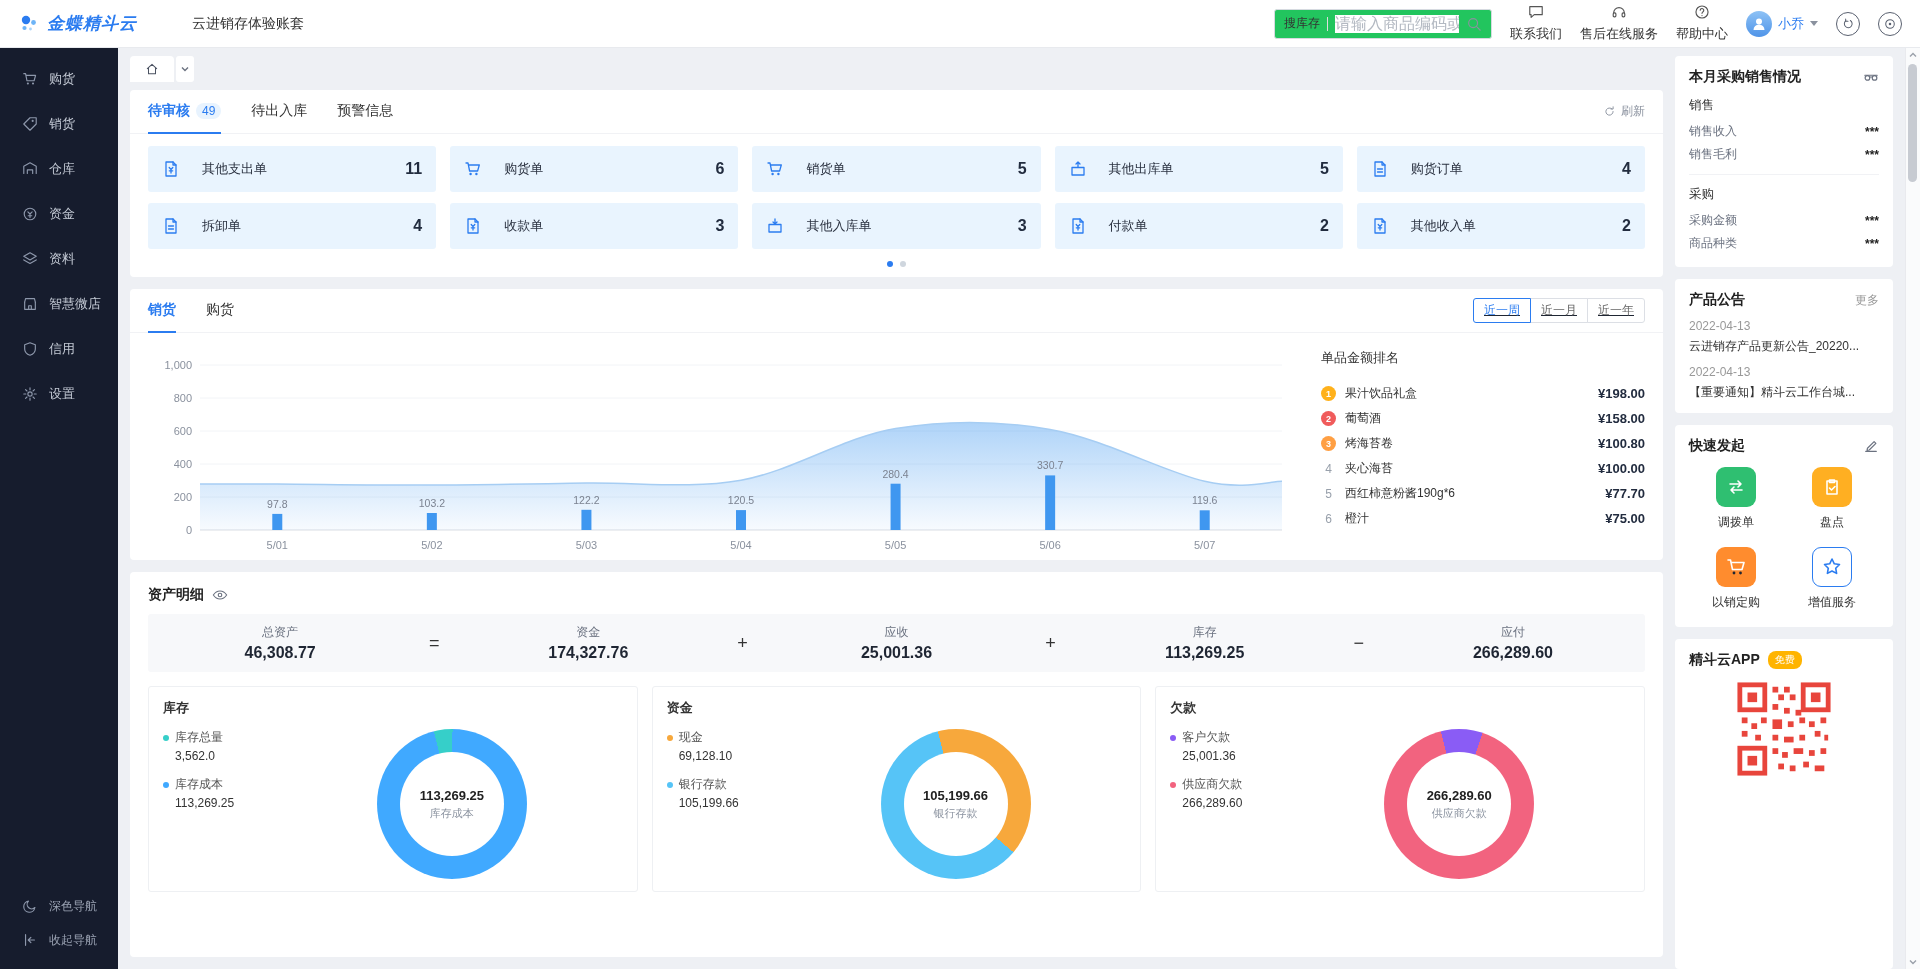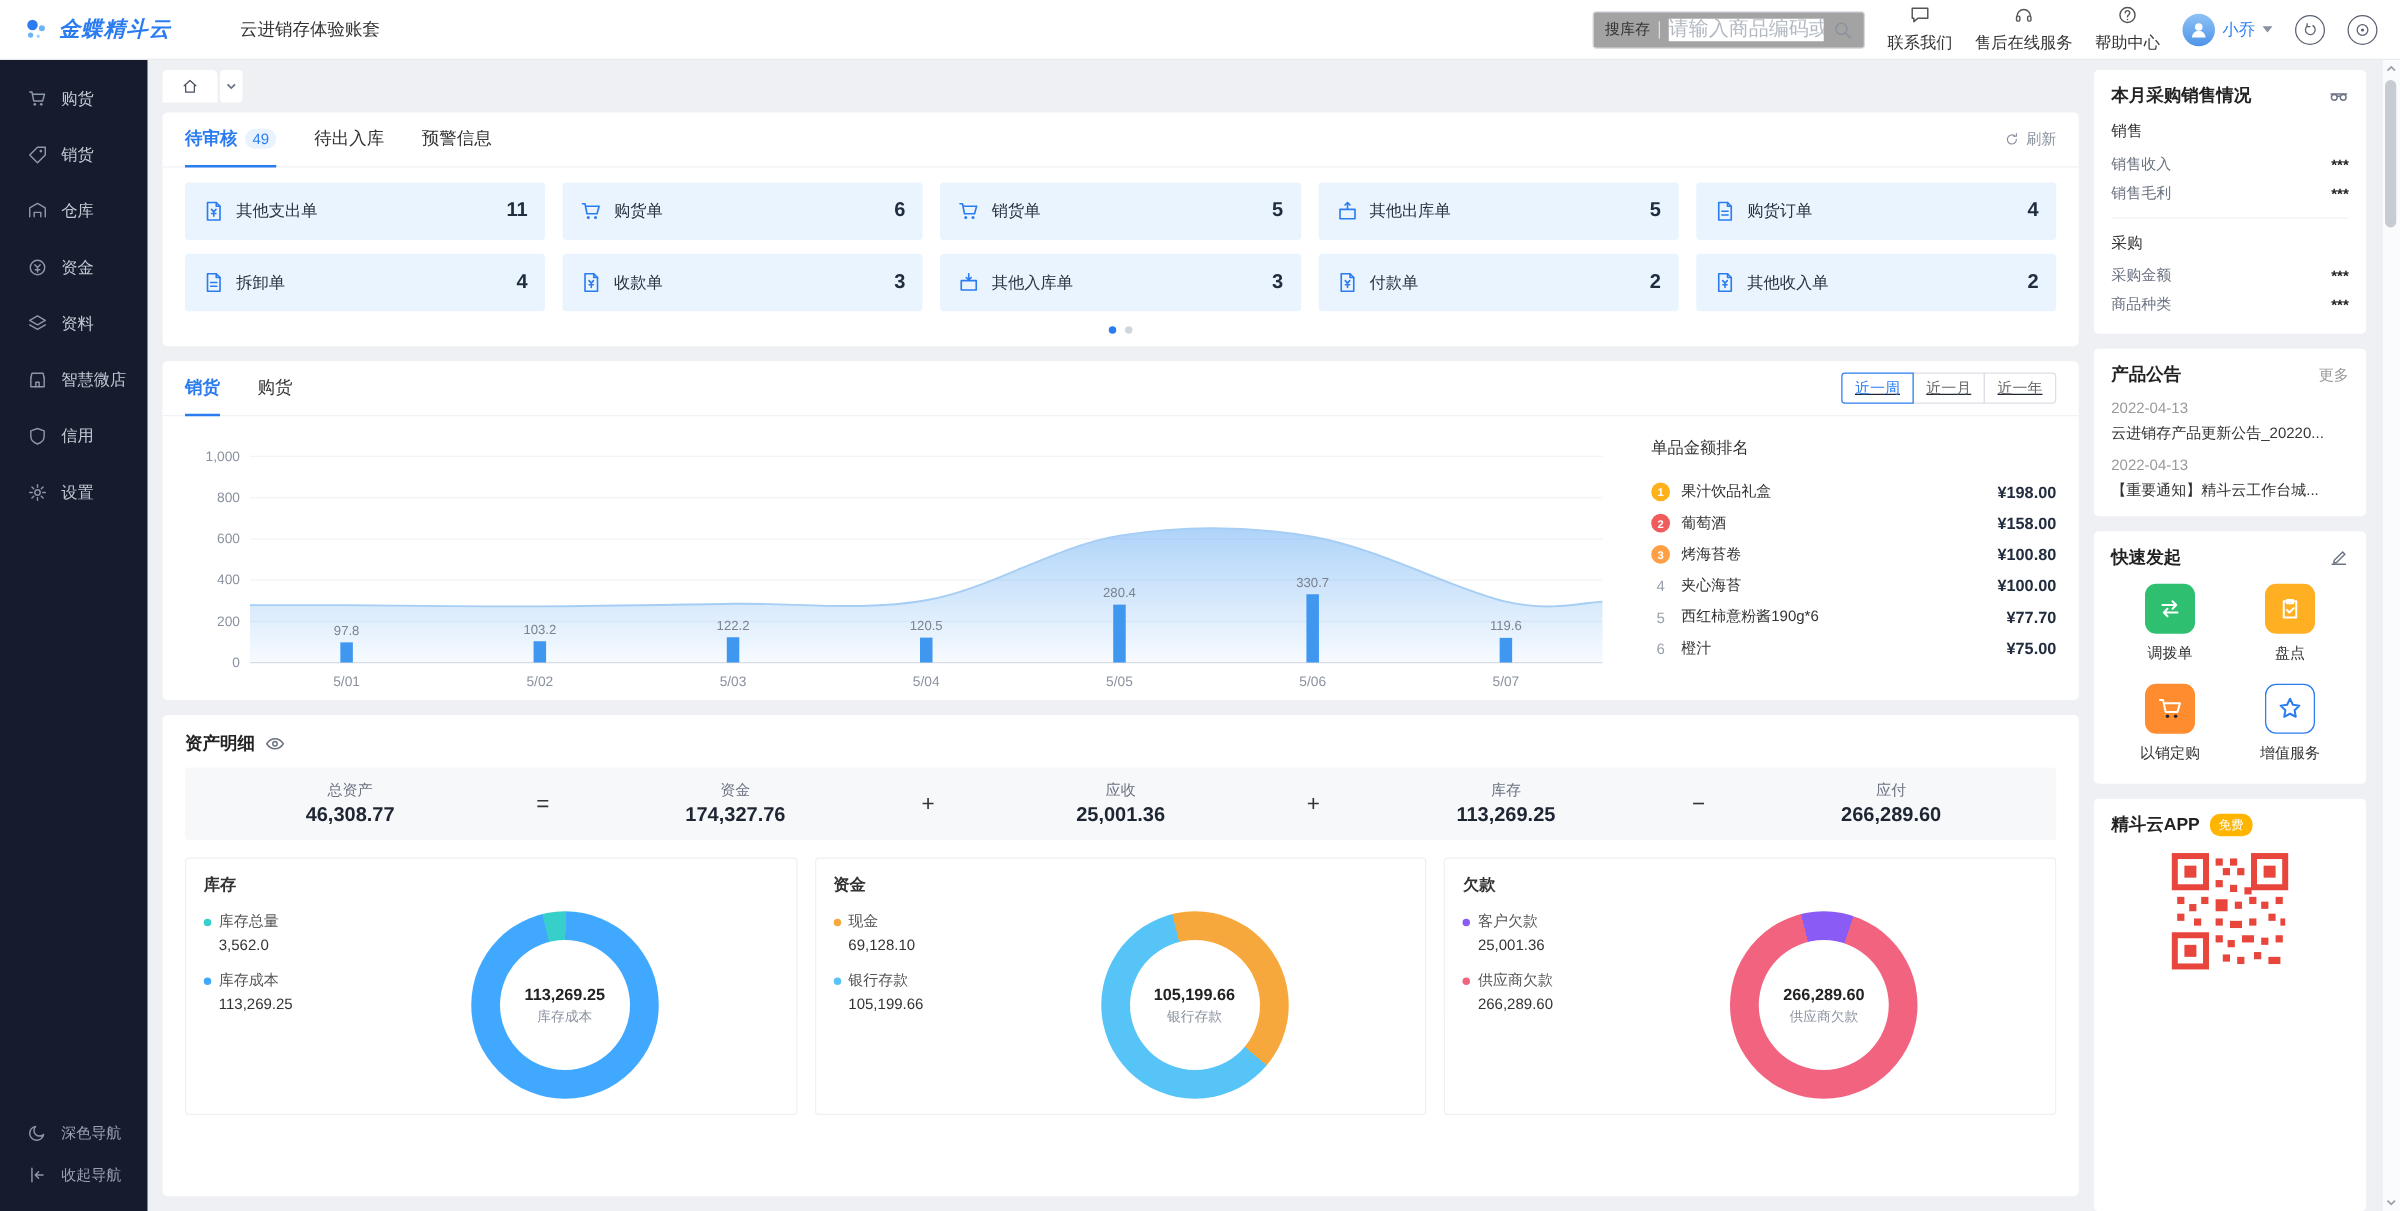--- a/index.html
+++ b/index.html
@@ -10,21 +10,21 @@
   html,body{width:1920px;height:969px;overflow:hidden;}
   body{font-family:"Liberation Sans","DejaVu Sans",sans-serif;background:var(--page-bg);color:var(--text-dark);font-size:12px;}
   svg{display:block;}
   .icon-svg{width:16px;height:16px;stroke:currentColor;fill:none;stroke-width:1.3;stroke-linecap:round;stroke-linejoin:round;}
   
   .topbar{height:48px;background:#fff;border-bottom:1px solid #e8eaee;display:flex;align-items:center;padding:0 18px;gap:16px;}
   .logo{display:flex;align-items:center;gap:7px;min-width:140px;cursor:pointer;}
   .logo-text{color:var(--accent);font-size:17px;font-weight:700;font-style:italic;letter-spacing:1px;}
   .account-title{font-size:14px;color:#333;margin-left:18px;}
   .topbar-right{margin-left:auto;display:flex;align-items:center;gap:18px;}
-  .search-box{width:218px;height:30px;border:1px solid #d6dae0;border-radius:3px;display:flex;align-items:center;padding:0 9px;gap:7px;background:#a3a3a3;}
+  .search-box{width:218px;height:30px;border:1px solid #d6dae0;border-radius:3px;display:flex;align-items:center;padding:0 9px;gap:7px;background:#22c55e;}
   .search-label{color:#333;white-space:nowrap;}
   .search-div{width:1px;height:14px;background:#ddd;}
   .search-box input{border:none;outline:none;flex:1;font-size:16px;font-family:inherit;color:#333;min-width:0;}
   .search-box input::placeholder{color:#b3b9c2;}
   .top-link{display:flex;align-items:center;gap:5px;font-size:13px;color:#333;cursor:pointer;white-space:nowrap;flex-direction:column;}
   .top-link .icon-svg{color:#555;}
   .user{display:flex;align-items:center;gap:6px;cursor:pointer;}
   .avatar{width:26px;height:26px;border-radius:50%;background:linear-gradient(180deg,#8ec2f5,#4f94e8);display:flex;align-items:center;justify-content:center;overflow:hidden;}
   .user-name{color:var(--accent);font-size:13px;}
   .caret{width:0;height:0;border-left:4px solid transparent;border-right:4px solid transparent;border-top:5px solid #8a919e;}
@@ -51,21 +51,21 @@
   .card-header{height:44px;display:flex;align-items:center;padding:0 18px;border-bottom:1px solid #f1f2f5;gap:30px;}
   .hd-tab{font-size:14px;color:#333;cursor:pointer;height:44px;display:flex;align-items:center;gap:6px;border-bottom:2px solid transparent;}
   .hd-tab.active{color:var(--accent);font-weight:700;border-bottom-color:var(--accent);}
   .badge-pill{background:#e8f3fe;color:var(--accent);border-radius:9px;padding:1px 6px;font-size:12px;font-weight:400;}
   .refresh{margin-left:auto;display:flex;align-items:center;gap:5px;color:#8a919e;font-size:12px;cursor:pointer;}
   
   .tiles{display:grid;grid-template-columns:repeat(5,1fr);gap:11px 14px;padding:12px 18px 4px;}
   .tile{background:var(--tile-bg);border-radius:3px;height:46px;display:flex;align-items:center;padding:0 14px;gap:9px;cursor:pointer;}
   .tile-icon{color:var(--accent);display:flex;}
   .tile-icon svg{width:18px;height:18px;stroke:currentColor;fill:none;stroke-width:1.3;stroke-linecap:round;stroke-linejoin:round;}
-  .tile-label{font-size:13px;color:#2a3140;}
+  .tile-label{font-size:13px;color:#2a3140;margin-left:13px;}
   .tile-count{margin-left:auto;font-size:16px;font-weight:700;color:#222c3f;}
   .dots{display:flex;justify-content:center;gap:7px;padding:8px 0 10px;}
   .dot{width:6px;height:6px;border-radius:50%;background:#cfd6de;cursor:pointer;}
   .dot.active{background:var(--accent);}
   
   .range-group{margin-left:auto;display:flex;text-decoration:underline;}
   .range-btn{padding:3px 10px;font-size:12px;border:1px solid #dcdfe5;color:#666;background:#fff;cursor:pointer;margin-left:-1px;}
   .range-btn:first-child{border-radius:3px 0 0 3px;margin-left:0;}
   .range-btn:last-child{border-radius:0 3px 3px 0;}
   .range-btn.active{color:var(--accent);border-color:var(--accent);position:relative;z-index:1;}

